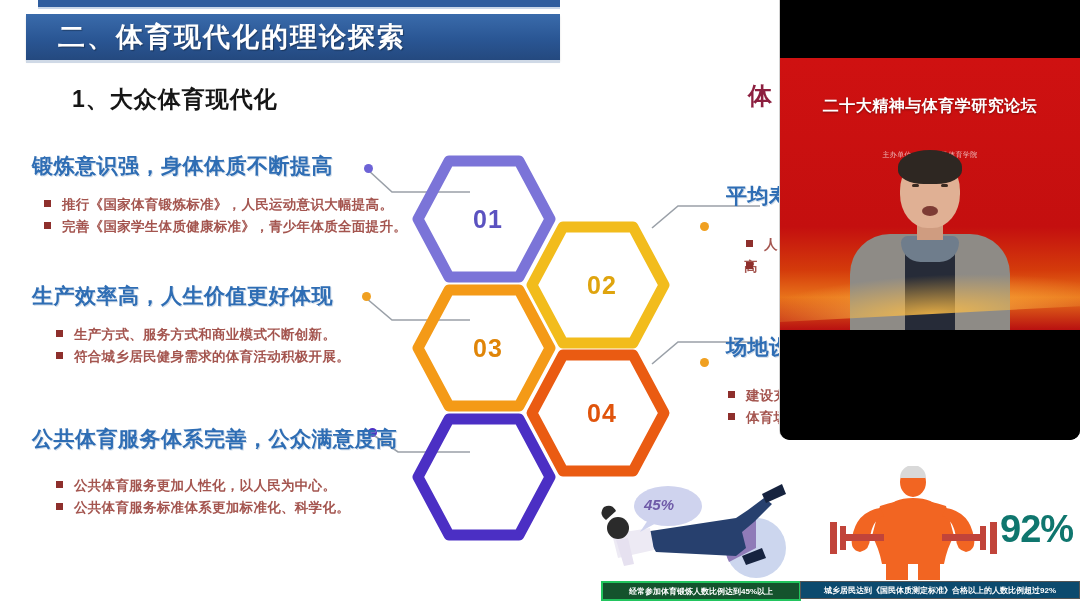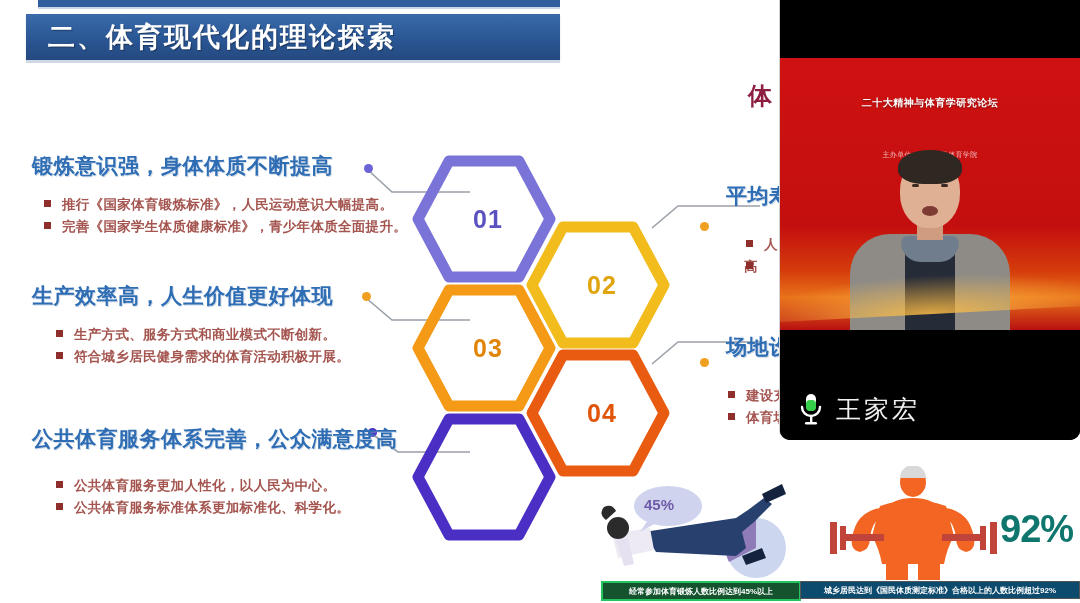--- a/index.html
+++ b/index.html
@@ -18,21 +18,21 @@
     background:#2f5d9e;border-bottom:2px solid #c9d6e8;
   }
   .title-banner{
     position:absolute;left:26px;top:14px;width:534px;height:46px;
     background:linear-gradient(180deg,#3a6bab 0%,#2a5694 55%,#24497f 100%);
     box-shadow:0 2px 2px rgba(0,0,0,.12);
     display:flex;align-items:center;
   }
   .title-banner .t{
     color:#ffffff;font-size:27px;font-weight:bold;letter-spacing:2px;
-    margin-left:22px;text-shadow:1px 1px 1px rgba(0,0,0,.35);
+    margin-left:32px;text-shadow:1px 1px 1px rgba(0,0,0,.35);
     white-space:nowrap;
   }
   .banner-underline{
     position:absolute;left:26px;top:60px;width:534px;height:3px;background:#cfd9e6;
   }
 
   .subtitle{
     position:absolute;left:72px;top:84px;
     font-size:23px;font-weight:bold;color:#161616;letter-spacing:1px;white-space:nowrap;
   }
@@ -85,21 +85,21 @@
   #hex03{left:414px;top:285px;}
   #hex04{left:528px;top:350px;}
   #hex05{left:414px;top:414px;}
 
   
   .conn{position:absolute;pointer-events:none;}
   .dot{position:absolute;width:9px;height:9px;border-radius:50%;}
 
   
   .info{position:absolute;}
-  #info-left{left:596px;top:470px;width:210px;height:110px;}
+  #info-left{left:596px;top:470px;width:210px;height:110px;font-style:italic;}
   #info-right{left:820px;top:466px;width:250px;height:116px;}
   .cap{
     position:absolute;height:16px;display:flex;align-items:center;justify-content:center;
     font-size:8px;color:#ffffff;font-weight:bold;white-space:nowrap;overflow:hidden;
     letter-spacing:0px;
   }
   #cap-left{left:601px;top:581px;width:196px;background:#14532d;border:2px solid #22c55e;}
   #cap-right{left:800px;top:581px;width:278px;background:#0c4a6e;border:1px solid #555;}
   .pct-big{
     position:absolute;font-size:38px;font-weight:bold;color:#0f766e;letter-spacing:-1px;
@@ -121,21 +121,21 @@
     background:linear-gradient(180deg,#cf1111 0%,#c40f0f 62%,#d43b0b 78%,#e8721a 88%,#b81010 100%);
     overflow:hidden;
   }
   #video .feed::after{
     content:"";position:absolute;left:-20%;bottom:16px;width:140%;height:42px;
     background:radial-gradient(ellipse at 50% 100%,rgba(255,190,70,.85),rgba(255,140,30,0) 65%);
     transform:rotate(-3deg);
   }
   .vtitle{
     position:absolute;left:0;right:0;top:38px;text-align:center;
-    font-size:10px;font-weight:bold;color:#fff;letter-spacing:.5px;
+    font-size:16px;font-weight:bold;color:#fff;letter-spacing:.5px;
     text-shadow:0 1px 2px rgba(0,0,0,.4);
   }
   .vsub{
     position:absolute;left:0;right:0;top:92px;text-align:center;
     font-size:7px;color:#f3d3d3;letter-spacing:.3px;opacity:.85;
   }
   
   .person{position:absolute;left:50%;top:96px;transform:translateX(-50%);width:160px;height:178px;}
   .p-head{position:absolute;left:50%;top:0;transform:translateX(-50%);width:60px;height:74px;
     background:#e0b094;border-radius:50% 50% 46% 46%;}
@@ -167,20 +167,21 @@
 
   <div class="slide">
 
     <div class="top-rule"></div>
 
     <div class="title-banner">
       <span class="t">二、体育现代化的理论探索</span>
     </div>
     <div class="banner-underline"></div>
 
+    <div class="subtitle">1、大众体育现代化</div>
 
     <div id="rblk-title">体</div>
 
     <svg class="conn" style="left:0;top:140px;width:780px;height:420px;">
 
       <polyline points="368,30 392,52 470,52" fill="none" stroke="#9aa0a8" stroke-width="1.6"></polyline>
 
       <polyline points="366,158 392,180 470,180" fill="none" stroke="#9aa0a8" stroke-width="1.6"></polyline>
 
       <polyline points="372,294 398,312 470,312" fill="none" stroke="#9aa0a8" stroke-width="1.6"></polyline>
@@ -350,27 +351,15 @@
           <div class="p-eye" style="left:12px;"></div>
           <div class="p-eye" style="right:12px;"></div>
           <div class="p-mouth"></div>
         </div>
         <div class="p-hair"></div>
       </div>
     </div>
 
     <div class="letterbox-bot"></div>
 
-    <div class="namebar">
-      <span class="mic">
-        <svg width="26" height="34" viewBox="0 0 26 34">
-          <rect x="8" y="2" width="10" height="17" rx="5" fill="#ffffff"></rect>
-          <rect x="8" y="8" width="10" height="11" rx="4" fill="#35d04a"></rect>
-          <path d="M4 15 a9 9 0 0 0 18 0" fill="none" stroke="#ffffff" stroke-width="2.4" stroke-linecap="round"></path>
-          <rect x="12" y="24" width="2.4" height="6" fill="#ffffff"></rect>
-          <rect x="7" y="30" width="12" height="2.4" rx="1.2" fill="#ffffff"></rect>
-        </svg>
-      </span>
-      <span class="speaker-name">王家宏</span>
-    </div>
   </div>
 
 </div>
 
 </body></html>

